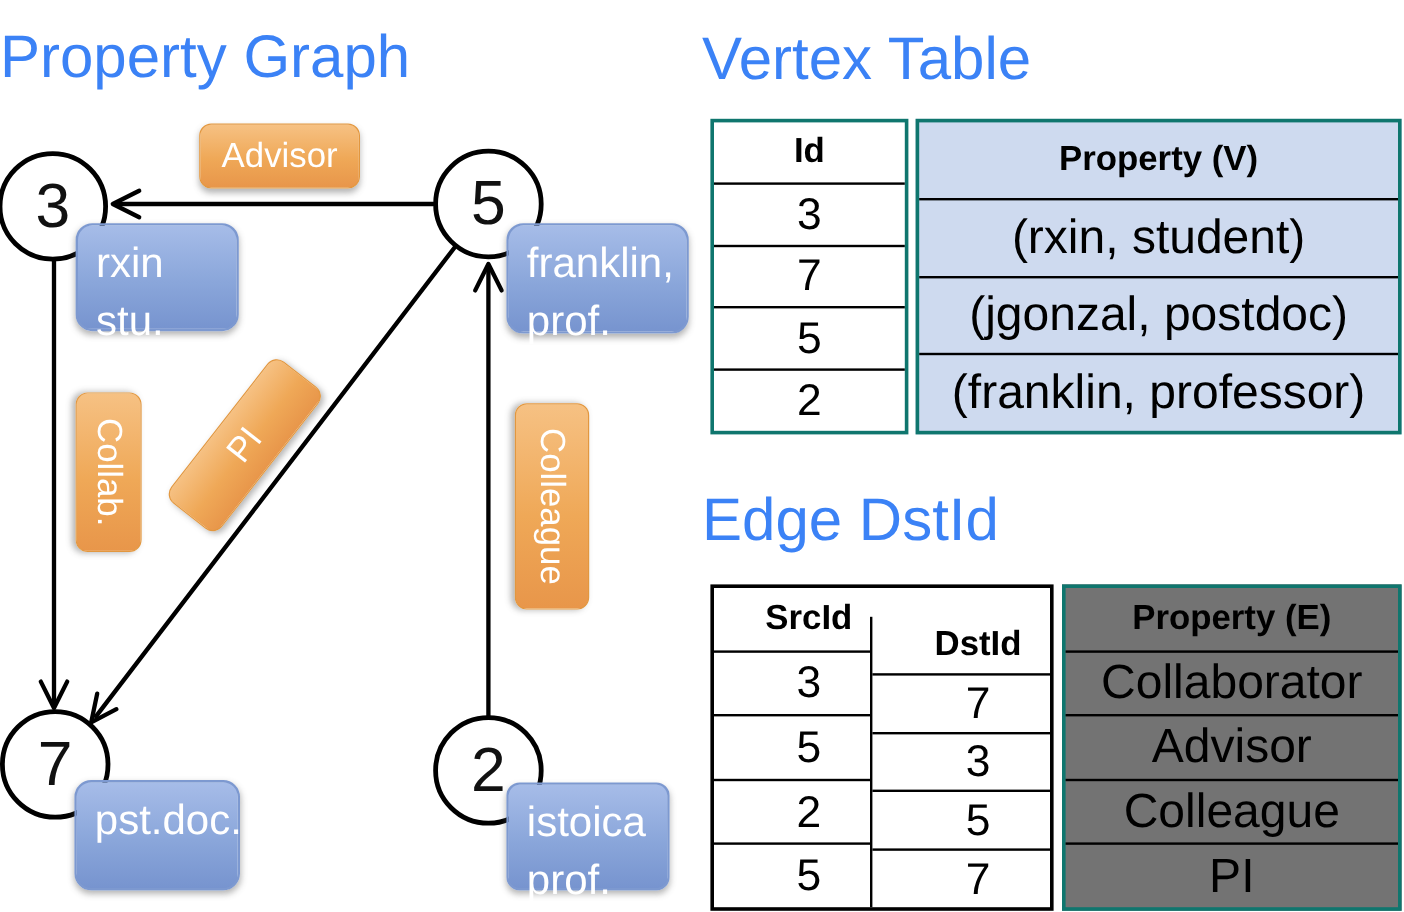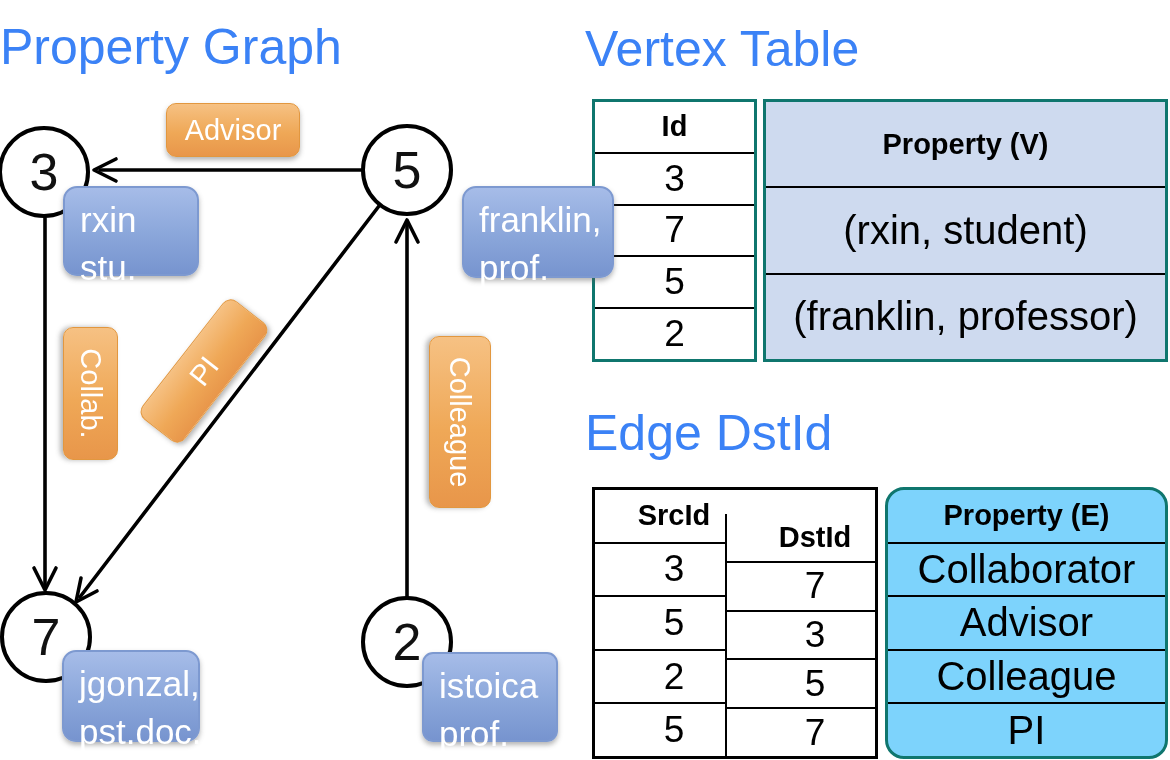--- a/index.html
+++ b/index.html
@@ -43,21 +43,21 @@
     display:flex;flex-direction:column;background:#fff;
   }
   .tcol .cell{
     flex:1;display:flex;align-items:center;justify-content:center;
     font-size:40px;white-space:nowrap;
   }
   .tcol .cell + .cell{border-top:2px solid #000;}
   .tcol .cell.hdr{font-weight:bold;font-size:29px;}
   .tcol .cell.num{font-size:37px;}
   .fill-blue{background:#cedaef;}
-  .fill-tan{background:#7dd3fc;border-radius:19px;}
+  .fill-tan{background:#737373;}
   .duo{position:absolute;display:flex;box-sizing:border-box;border:3px solid #000;background:#fff;}
   .duo .sub{display:flex;flex-direction:column;box-sizing:border-box;}
   .duo .sub + .sub{border-left:2px solid #000;}
   .duo .cell{
     flex:1;display:flex;align-items:center;justify-content:center;
     font-size:31px;white-space:nowrap;padding-left:28px;
   }
   .duo .cell + .cell{border-top:2px solid #000;}
   .duo .cell.hdr{font-weight:bold;font-size:29px;}
   .duo .cell.num{font-size:37px;}
@@ -104,26 +104,25 @@
     <span>7</span>
   </div>
   <div class="node" style="left:361px;top:596px;">
     <span>2</span>
   </div>
 
   <div class="vbox" style="left:63px;top:186px;width:136px;height:90px;">
     <div>rxin</div>
     <div>stu.</div>
   </div>
-  <div class="vbox" style="left:422px;top:186px;width:152px;height:92px;margin-left:40px;">
+  <div class="vbox" style="left:422px;top:186px;width:152px;height:92px;">
     <div>franklin,</div>
     <div>prof.</div>
   </div>
   <div class="vbox" style="left:62px;top:650px;width:138px;height:92px;">
-    <div>jgonzal,</div>
     <div>pst.doc.</div>
   </div>
   <div class="vbox" style="left:422px;top:652px;width:136px;height:90px;border-radius:11px;">
     <div>istoica</div>
     <div>prof.</div>
   </div>
 
   <div class="elabel" style="left:166px;top:103px;width:134px;height:54px;">Advisor</div>
   <div class="elabel rot" style="left:24px;top:366px;width:133px;height:55px;transform:rotate(90deg);">Collab.</div>
   <div class="elabel" style="left:129px;top:344px;width:150px;height:54px;transform:rotate(-52deg);">PI</div>
@@ -132,20 +131,21 @@
   <div class="tcol" style="left:592px;top:99px;width:165px;height:263px;">
     <div class="cell hdr">Id</div>
     <div class="cell num">3</div>
     <div class="cell num">7</div>
     <div class="cell num">5</div>
     <div class="cell num">2</div>
   </div>
   <div class="tcol fill-blue" style="left:763px;top:99px;width:405px;height:263px;">
     <div class="cell hdr">Property (V)</div>
     <div class="cell">(rxin, student)</div>
+    <div class="cell">(jgonzal, postdoc)</div>
     <div class="cell">(franklin, professor)</div>
   </div>
 
   <div class="duo" style="left:592px;top:487px;width:286px;height:272px;">
     <div class="sub" style="width:130px;">
       <div class="cell hdr">SrcId</div>
       <div class="cell num">3</div>
       <div class="cell num">5</div>
       <div class="cell num">2</div>
       <div class="cell num">5</div>

